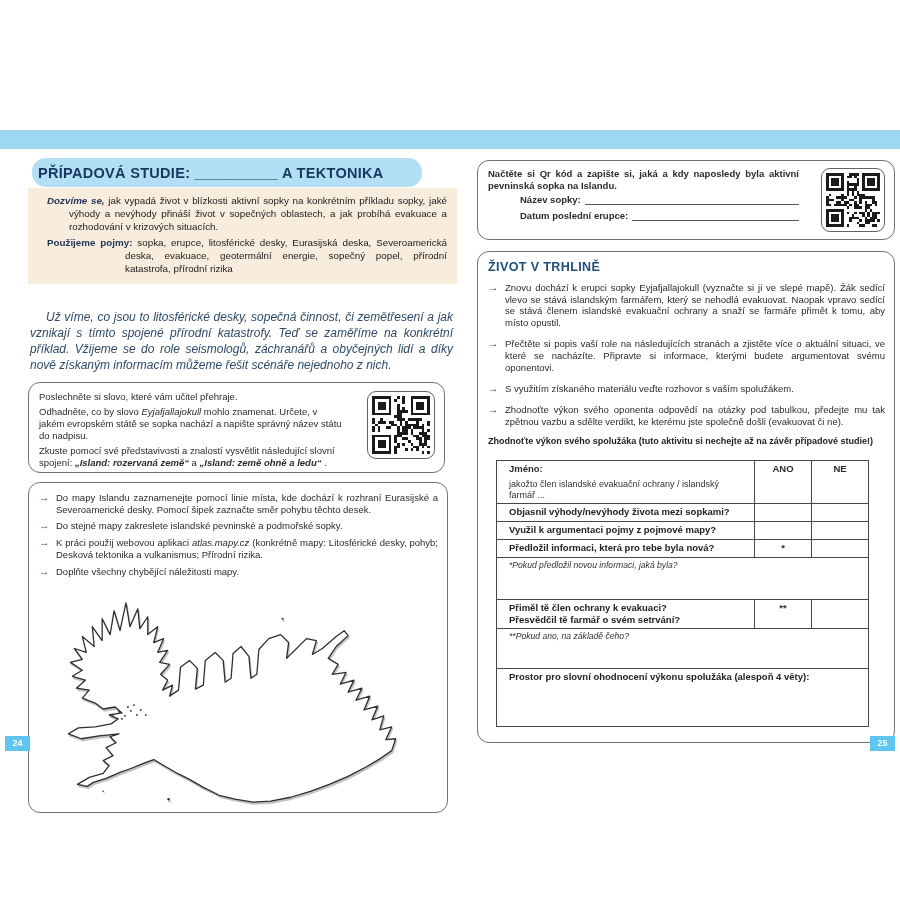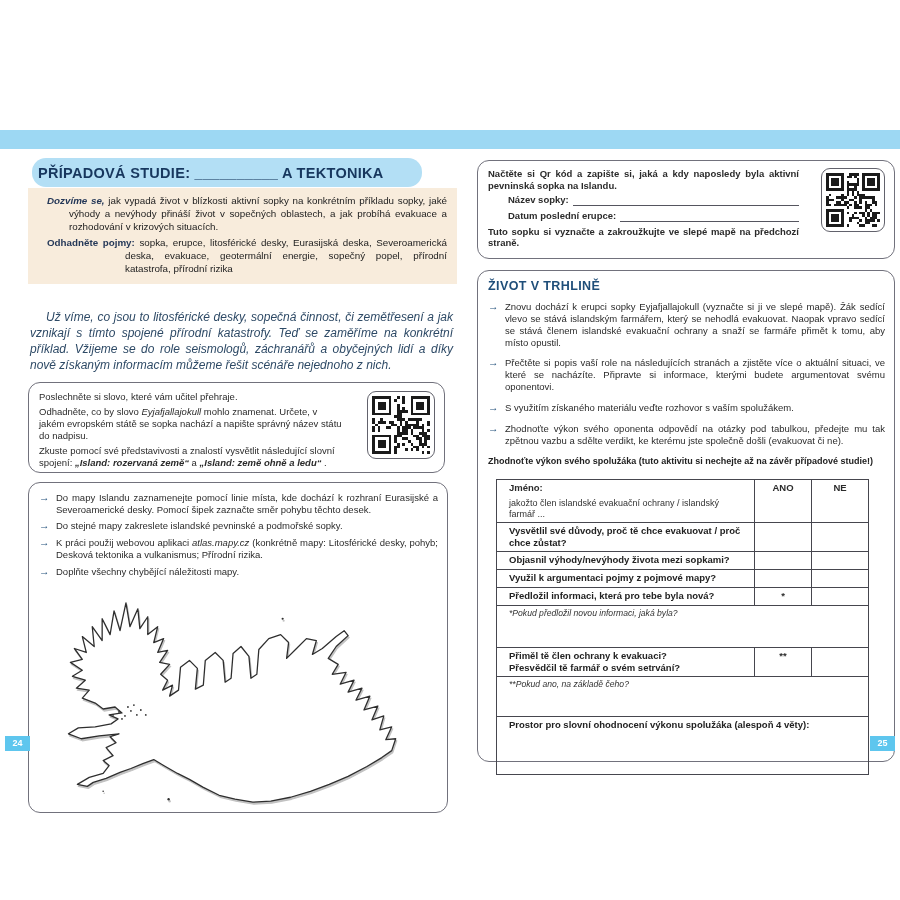--- a/index.html
+++ b/index.html
@@ -58,21 +58,21 @@
 
   .badge{position:absolute;top:736px;width:25px;height:15px;background:#5ec6ee;
          color:#fff;font-size:9px;font-weight:bold;line-height:15px;text-align:center;}
   .badge-left{left:5px;}
   .badge-right{left:870px;}
 
   
   .qr-box{width:397px;padding:7px 9px 7px 10px;display:flex;gap:22px;}
   .qr-box-text{flex:1;font-weight:600;color:#2b2b2b;}
   .qr-box-text p{margin:0 0 2px 0;text-align:justify;}
-  .fill-row{display:flex;align-items:flex-end;margin:0 0 4px 0;font-weight:bold;padding-left:20px;}
+  .fill-row{display:flex;align-items:flex-start;margin:0 0 4px 12px;font-weight:bold;padding-left:20px;}
   .fill-line{flex:1;border-bottom:1px solid #55555f;margin-left:4px;height:10px;}
 
   .life-box{margin-top:11px;width:397px;height:474px;padding:8px 9px 8px 10px;}
   .life-head{font-size:12.5px;font-weight:bold;color:#1f4e79;letter-spacing:.4px;margin:0 0 6px 0;}
   .life-box .arrow-item{margin-bottom:9px;}
   .assess-bold{font-weight:bold;color:#222;font-size:9px;margin:3px 0 0 0;}
 
   table.assess{border-collapse:collapse;width:372px;margin:12px 0 0 8px;table-layout:fixed;}
   table.assess td{border:1px solid #46464e;padding:2px 12px;vertical-align:top;}
   td.q{font-weight:bold;color:#222;}
@@ -94,21 +94,21 @@
 <div class="stripe"></div>
 
 <div class="page-left">
 
   <div class="title-box">
     <span>PŘÍPADOVÁ STUDIE: __________ A TEKTONIKA</span>
   </div>
 
   <div class="tan-box">
     <p class="obj1"><span class="lead1">Dozvíme se,</span><span> jak vypadá život v blízkosti aktivní sopky na konkrétním příkladu sopky, jaké výhody a nevýhody přináší život v sopečných oblastech, a jak probíhá evakuace a rozhodování v krizových situacích.</span></p>
-    <p class="obj2"><span class="lead2">Odhadněte pojmy:</span><span> sopka, erupce, litosférické desky, Eurasijská deska, Severoamerická deska, evakuace, geotermální energie, sopečný popel, přírodní katastrofa, přírodní rizika</span></p>
+    <p class="obj2"><span class="lead2">Použijeme pojmy:</span><span> sopka, erupce, litosférické desky, Eurasijská deska, Severoamerická deska, evakuace, geotermální energie, sopečný popel, přírodní katastrofa, přírodní rizika</span></p>
   </div>
 
   <p class="intro">Už víme, co jsou to litosférické desky, sopečná činnost, či zemětřesení a jak vznikají s tímto spojené přírodní katastrofy. Teď se zaměříme na konkrétní příklad. Vžijeme se do role seismologů, záchranářů a obyčejných lidí a díky nově získaným informacím můžeme řešit scénáře nejednoho z nich.</p>
 
   <div class="rbox listen-box">
     <div class="listen-text">
       <p>Poslechněte si slovo, které vám učitel přehraje.</p>
       <p><span>Odhadněte, co by slovo </span><i>Eyjafjallajokull</i><span> mohlo znamenat. Určete, v jakém evropském státě se sopka nachází a napište správný název státu do nadpisu.</span></p>
       <p><span>Zkuste pomocí své představivosti a znalostí vysvětlit následující slovní spojení: </span><span class="bq">„Island: rozervaná země“</span><span> a </span><span class="bq">„Island: země ohně a ledu“</span><span> .</span></p>
     </div>
@@ -396,21 +396,20 @@
     <div class="qr-box-text">
       <p>Načtěte si Qr kód a zapište si, jaká a kdy naposledy byla aktivní pevninská sopka na Islandu.</p>
       <div class="fill-row">
         <span>Název sopky:</span>
         <span class="fill-line"></span>
       </div>
       <div class="fill-row">
         <span>Datum poslední erupce:</span>
         <span class="fill-line"></span>
       </div>
-      <p>Tuto sopku si vyznačte a zakroužkujte ve slepé mapě na předchozí straně.</p>
     </div>
     <div class="qr-frame qr-r">
       <div class="qr-modules"><svg viewBox="0 0 63 63" width="100%" height="100%" fill="#1a1a1a" shape-rendering="crispEdges">
             <rect x="0" y="0" width="3" height="3"></rect>
             <rect x="3" y="0" width="3" height="3"></rect>
             <rect x="6" y="0" width="3" height="3"></rect>
             <rect x="9" y="0" width="3" height="3"></rect>
             <rect x="12" y="0" width="3" height="3"></rect>
             <rect x="15" y="0" width="3" height="3"></rect>
             <rect x="18" y="0" width="3" height="3"></rect>
@@ -660,25 +659,20 @@
       <tbody>
           <tr class="rh-head">
         <td>
           <div class="tname">Jméno:</div>
           <div class="tsub">jakožto člen islandské evakuační ochrany / islandský farmář ...</div>
         </td>
         <td class="colhead">ANO</td>
         <td class="colhead">NE</td>
       </tr>
       <tr class="rh-q">
-        <td class="q">Vysvětlil své důvody, proč tě chce evakuovat / proč chce zůstat?</td>
-        <td></td>
-        <td></td>
-      </tr>
-      <tr class="rh-q">
         <td class="q">Objasnil výhody/nevýhody života mezi sopkami?</td>
         <td></td>
         <td></td>
       </tr>
       <tr class="rh-q">
         <td class="q">Využil k argumentaci pojmy z pojmové mapy?</td>
         <td></td>
         <td></td>
       </tr>
       <tr class="rh-q">

